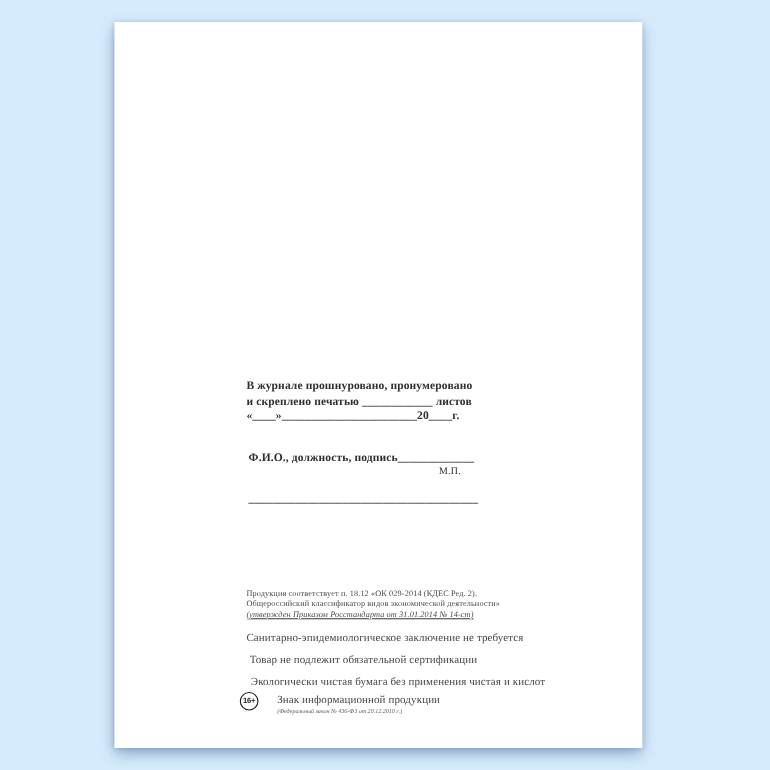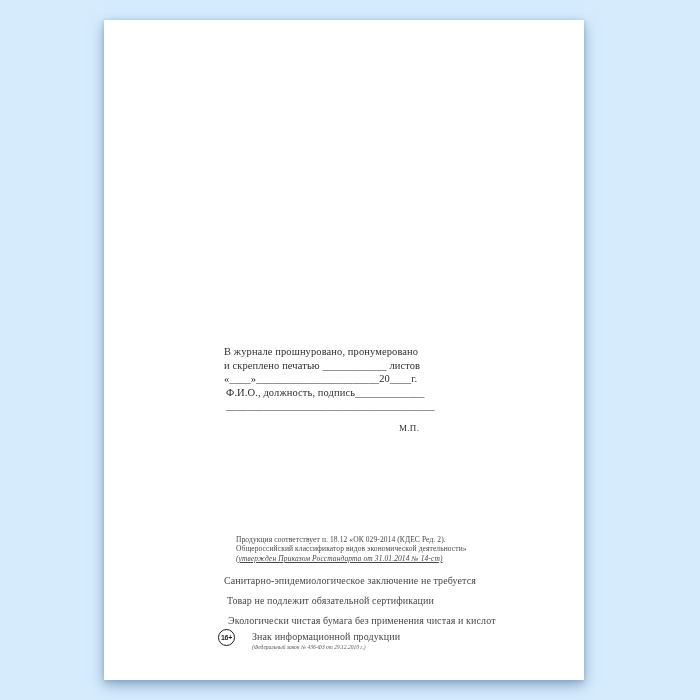--- a/index.html
+++ b/index.html
@@ -10,32 +10,32 @@
   body{background:var(--bg);font-family:"Liberation Serif","DejaVu Serif",serif;}
   .scene{position:relative;width:700px;height:700px;}
   .page{
     position:absolute;left:104px;top:20px;width:480px;height:660px;
     background:var(--page);
     box-shadow:0 5px 13px rgba(112,142,176,0.75), 0 1px 4px rgba(112,142,176,0.45);
   }
   
   .stamp-block{
     position:absolute;left:120px;top:325px;width:225px;
-    font-weight:normal;font-size:10.5px;line-height:13.6px;color:var(--ink);
+    font-weight:bold;font-size:10.5px;line-height:13.6px;color:var(--ink);
     white-space:nowrap;letter-spacing:0.1px;
   }
-  .stamp-line:nth-child(4),.stamp-line:nth-child(5){padding-left:2px;}
+  .stamp-line:nth-child(4),.stamp-line:nth-child(5){padding-left:2px;margin-top:24px;}
   .mp{
     position:absolute;left:295px;top:403px;font-size:9px;color:var(--ink);
     letter-spacing:0.3px;
   }
   
   .product-note{
     position:absolute;left:120px;top:515px;font-size:7.5px;line-height:9.3px;
-    color:var(--ink2);white-space:nowrap;letter-spacing:0.1px;margin-left:12px;
+    color:var(--ink2);white-space:nowrap;letter-spacing:0.1px;
   }
   .product-note .fine-line:nth-child(3){font-style:italic;text-decoration:underline;}
   .note{
     position:absolute;font-size:10px;color:var(--ink2);white-space:nowrap;
     letter-spacing:0.1px;
   }
   .note-sanitary{left:120px;top:555px;}
   .note-cert{left:123px;top:575px;}
   .note-eco{left:124px;top:595px;}
   

